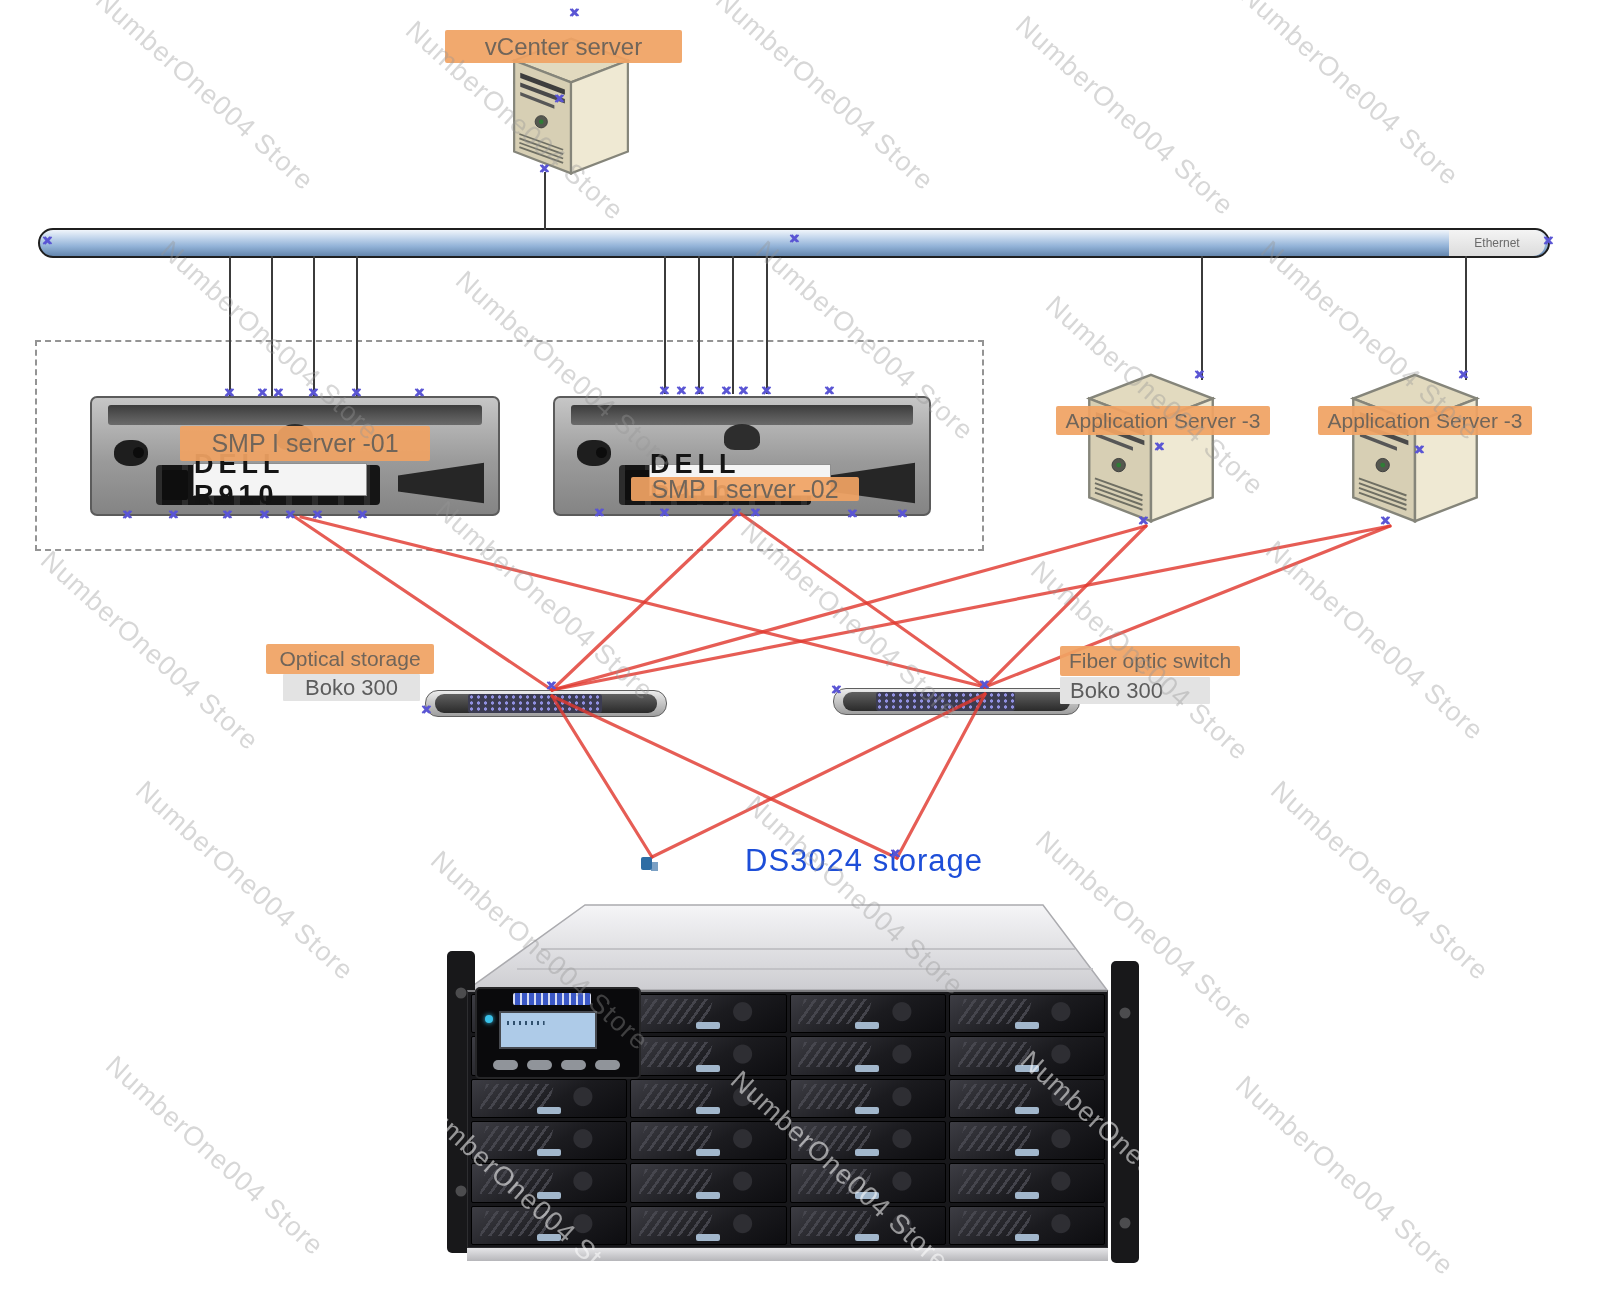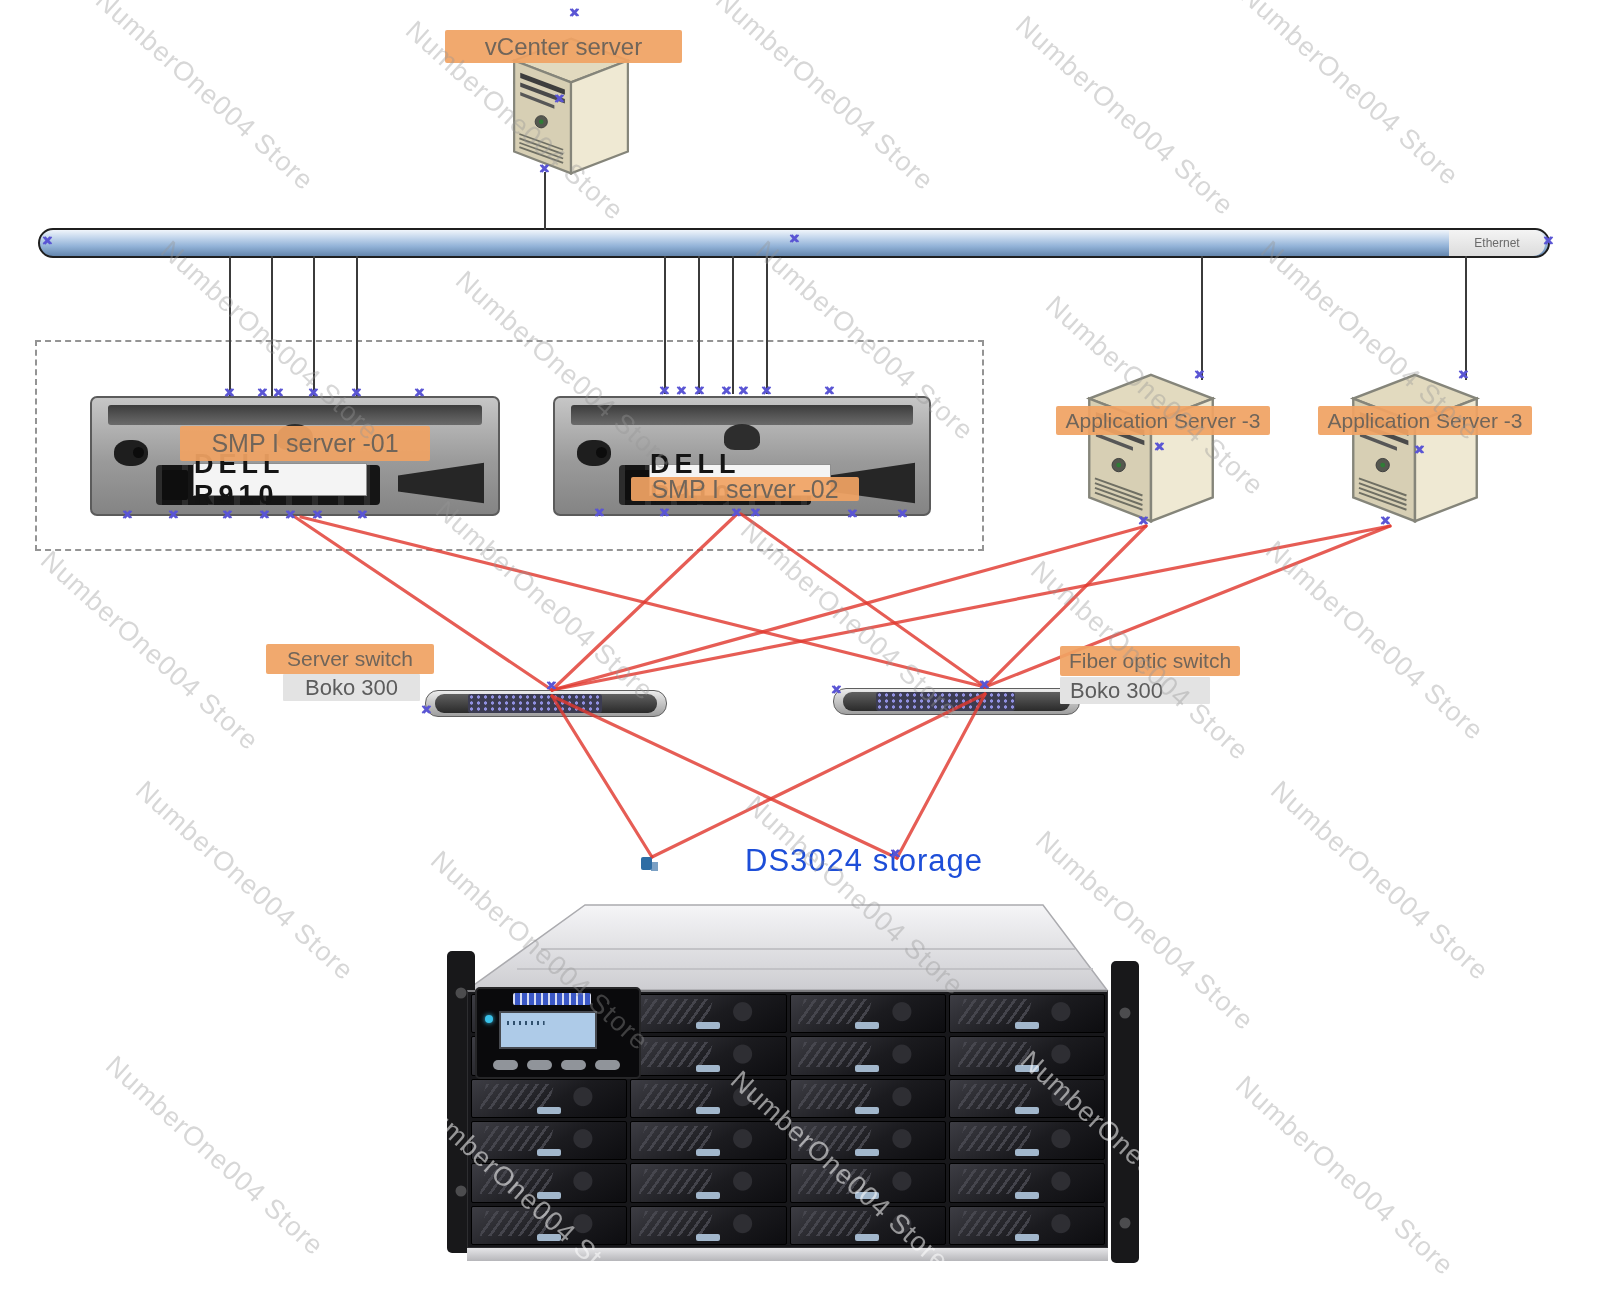--- a/index.html
+++ b/index.html
@@ -210,21 +210,21 @@
     <line x1="16" y1="122" x2="66" y2="140"></line>
           <line x1="16" y1="127" x2="66" y2="145"></line>
   </g>
 </svg></div>
   <div class="lbl orange" style="left:1318px;top:406px;width:214px;height:29px;font-size:21px;">Application Server -3</div>
 
   <div class="switchbar" style="left:425px;top:690px;width:242px;">
     <div class="body"></div>
     <div class="ports"></div>
   </div>
-  <div class="lbl orange" style="left:266px;top:644px;width:168px;height:30px;font-size:21px;">Server switch</div>
+  <div class="lbl orange" style="left:266px;top:644px;width:168px;height:30px;font-size:21px;">Optical storage</div>
   <div class="lbl grayplate" style="left:283px;top:674px;width:137px;height:27px;font-size:22px;">Boko 300</div>
 
   <div class="switchbar" style="left:833px;top:688px;width:247px;">
     <div class="body"></div>
     <div class="ports"></div>
   </div>
   <div class="lbl orange" style="left:1060px;top:646px;width:180px;height:30px;font-size:21px;">Fiber optic switch</div>
   <div class="lbl grayplate" style="left:1060px;top:677px;width:150px;height:27px;font-size:22px;justify-content:flex-start;padding-left:10px;">Boko 300</div>
 
   <div class="storage-title">DS3024 storage</div>

